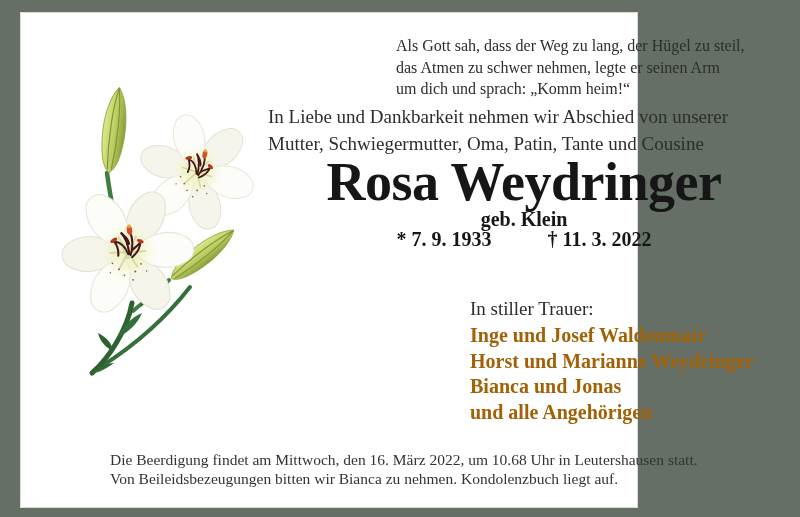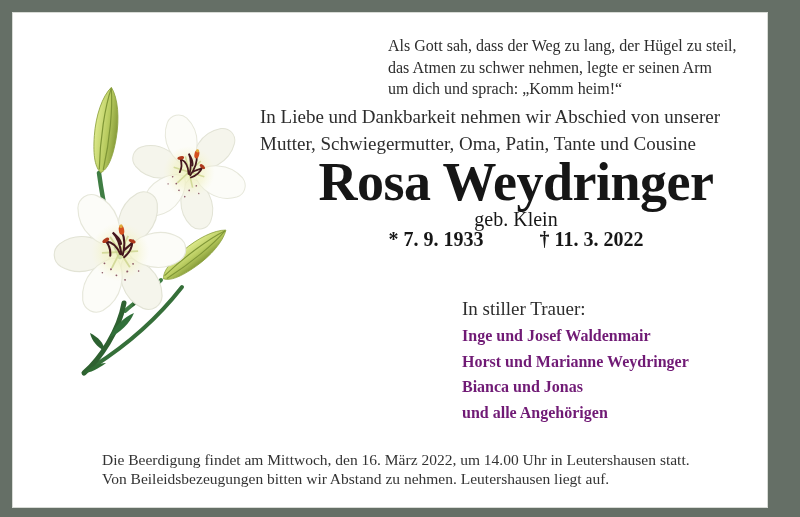--- a/index.html
+++ b/index.html
@@ -2,36 +2,36 @@
 <html style="--frame: #656f66; --card: #ffffff; --text: #2d2d2d; --name-text: #161616;"><head>
 <meta charset="utf-8">
 <style>
   :root{
     --frame:#656f66; --card:#ffffff; --text:#2d2d2d; --name-text:#161616;
   }
   *{margin:0;padding:0;box-sizing:border-box;}
   html,body{width:800px;height:517px;}
   body{font-family:"Liberation Serif","DejaVu Serif",serif;background:var(--frame);}
   .page{position:relative;width:800px;height:517px;background:var(--frame);overflow:hidden;}
-  .card{position:absolute;left:12px;top:12px;width:756px;height:496px;background:var(--card);
+  .card{position:absolute;left:20px;top:12px;width:618px;height:496px;background:var(--card);
         box-shadow:inset 0 0 0 1px #d8dbd6;}
   .txt{position:absolute;color:var(--text);white-space:nowrap;}
 
   .quote{left:376px;top:23px;font-size:16px;line-height:21.5px;}
   .intro{left:248px;top:92px;font-size:19px;line-height:26.5px;}
 
   .name-col{position:absolute;left:248px;top:0;width:512px;text-align:center;}
   .deceased-name{position:absolute;left:0;top:139px;width:100%;font-size:54px;font-weight:bold;
                  color:var(--name-text);letter-spacing:-0.5px;white-space:nowrap;}
-  .maiden{position:absolute;left:0;top:196px;width:100%;font-size:20px;font-weight:normal;color:var(--name-text);}
+  .maiden{position:absolute;left:0;top:196px;width:100%;font-size:20px;font-weight:bold;color:var(--name-text);}
   .dates{position:absolute;left:0;top:216px;width:100%;display:flex;justify-content:center;gap:56px;
          font-size:20px;font-weight:bold;color:var(--name-text);}
   .place{left:248px;top:250px;font-size:19px;}
   .trauer-heading{left:450px;top:286px;font-size:19px;text-align:right;}
-  .mourners{left:450px;top:311px;font-size:16px;font-weight:bold;line-height:25.6px;color:#701a75;}
+  .mourners{left:450px;top:311px;font-size:20px;font-weight:bold;line-height:25.6px;color:#a16207;}
   .funeral{left:90px;top:439px;font-size:15.5px;line-height:18.8px;color:#333;}
 
   .lily{position:absolute;left:20px;top:63px;width:240px;height:310px;}
   .petal-a{fill:#fcfcf8;stroke:#e6e7da;stroke-width:1;}
   .petal-b{fill:#f5f5ec;stroke:#e2e3d5;stroke-width:1;}
   .stem{fill:none;stroke-linecap:round;}
   .bud-body{stroke:#8aa03c;stroke-width:0.8;}
   .bud-seam{fill:none;stroke:#7f9636;stroke-width:1.2;}
   .filament{fill:none;stroke:#45171d;stroke-width:1.8;stroke-linecap:round;}
   .anther{fill:#b03a1c;}
@@ -146,18 +146,18 @@
 
     <div class="txt trauer-heading">In stiller Trauer:</div>
     <div class="txt mourners">
       <div>Inge und Josef Waldenmair</div>
       <div>Horst und Marianne Weydringer</div>
       <div>Bianca und Jonas</div>
       <div>und alle Angehörigen</div>
     </div>
 
     <div class="txt funeral">
-      <div>Die Beerdigung findet am Mittwoch, den 16. März 2022, um 14.00 Uhr in Leutershausen statt.</div>
-      <div>Von Beileidsbezeugungen bitten wir Abstand zu nehmen. Leutershausen liegt auf.</div>
+      <div>Die Beerdigung findet am Mittwoch, den 16. März 2022, um 10.68 Uhr in Leutershausen statt.</div>
+      <div>Von Beileidsbezeugungen bitten wir Bianca zu nehmen. Kondolenzbuch liegt auf.</div>
     </div>
 
   </div>
 </div>
 
 </body></html>

